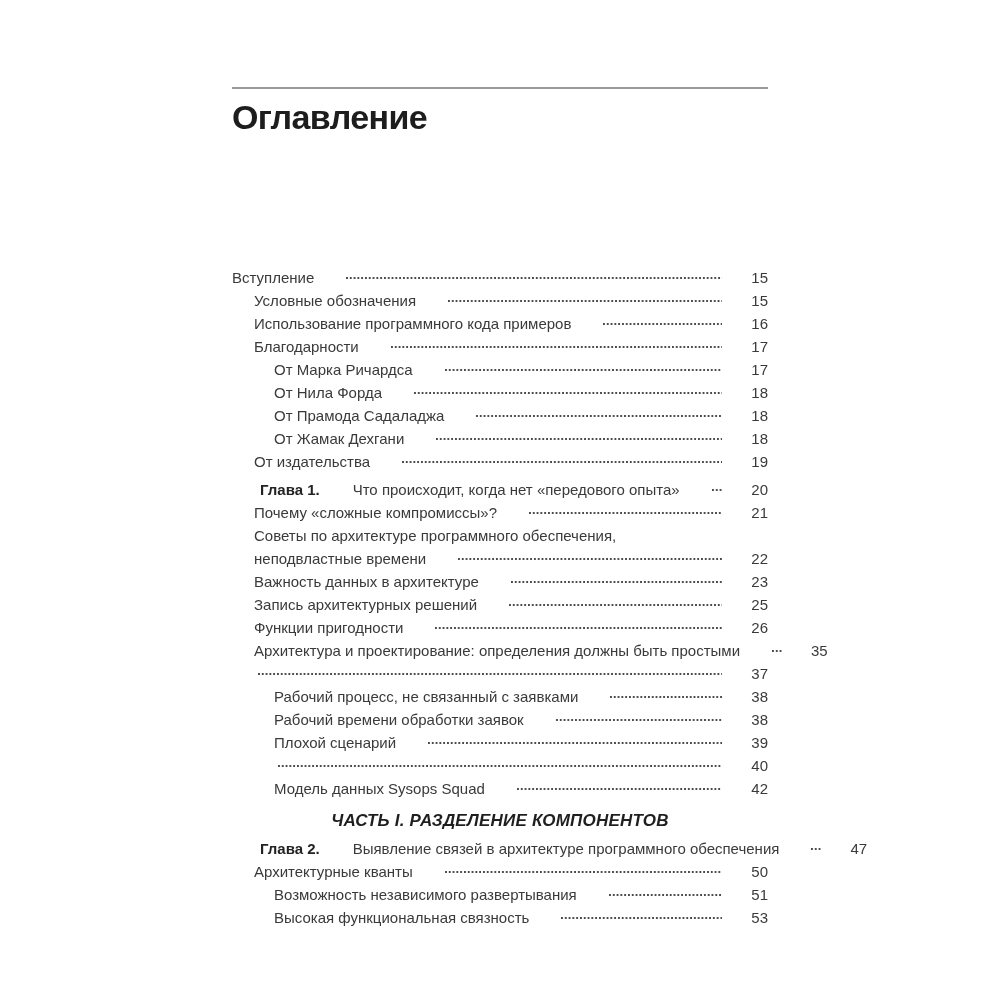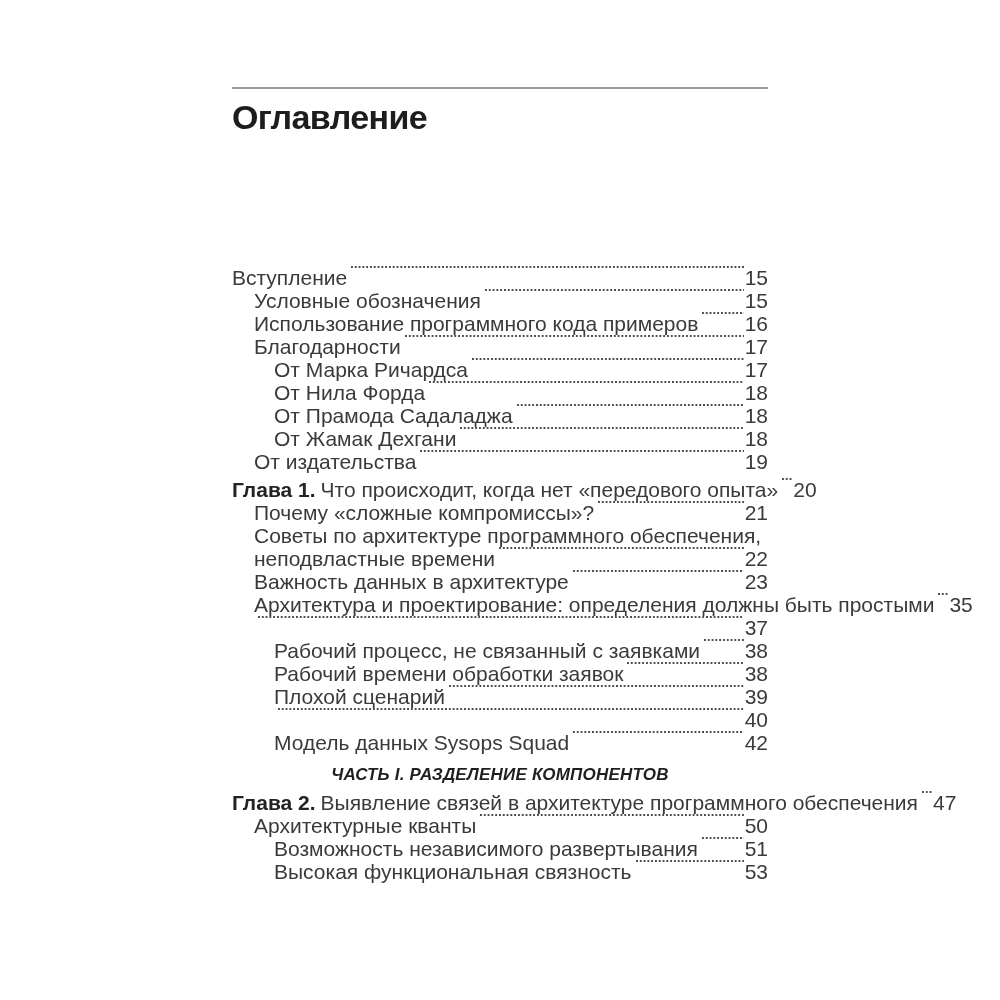--- a/index.html
+++ b/index.html
@@ -30,28 +30,29 @@
     margin-top: 9px;
     font-size: 34px;
     font-weight: bold;
     letter-spacing: -0.6px;
     color: #1d1d1d;
     line-height: 1.15;
   }
   .toc { margin-top: 129px; }
   .entry {
     display: flex;
-    align-items: flex-start;
-    font-size: 21px;
+    align-items: center;
+    font-size: 15px;
     line-height: 23px;
     color: #3a3a3a;
+    gap: 28px;
   }
   .entry.level-1 { padding-left: 22px; }
   .entry.level-2 { padding-left: 42px; }
-  .entry.chapter { margin-top: 5px; }
+  .entry.chapter { margin-top: 5px; margin-left: 28px; }
   .prefix {
     font-weight: bold;
     color: #232323;
     margin-right: 5px;
     white-space: nowrap;
   }
   .label { white-space: nowrap; }
   .leader {
     flex: 1 1 auto;
     min-width: 10px;
@@ -148,20 +149,30 @@
           <span class="label">неподвластные времени</span>
           <span class="leader"></span>
           <span class="pagenum">22</span>
         </div>
         <div class="entry level-1">
           <span class="label">Важность данных в архитектуре</span>
           <span class="leader"></span>
           <span class="pagenum">23</span>
         </div>
         <div class="entry level-1">
+          <span class="label">Запись архитектурных решений</span>
+          <span class="leader"></span>
+          <span class="pagenum">25</span>
+        </div>
+        <div class="entry level-1">
+          <span class="label">Функции пригодности</span>
+          <span class="leader"></span>
+          <span class="pagenum">26</span>
+        </div>
+        <div class="entry level-1">
           <span class="label">Архитектура и проектирование: определения должны быть простыми</span>
           <span class="leader"></span>
           <span class="pagenum">35</span>
         </div>
         <div class="entry level-1">
           <span class="leader"></span>
           <span class="pagenum">37</span>
         </div>
         <div class="entry level-2">
           <span class="label">Рабочий процесс, не связанный с заявками</span>

